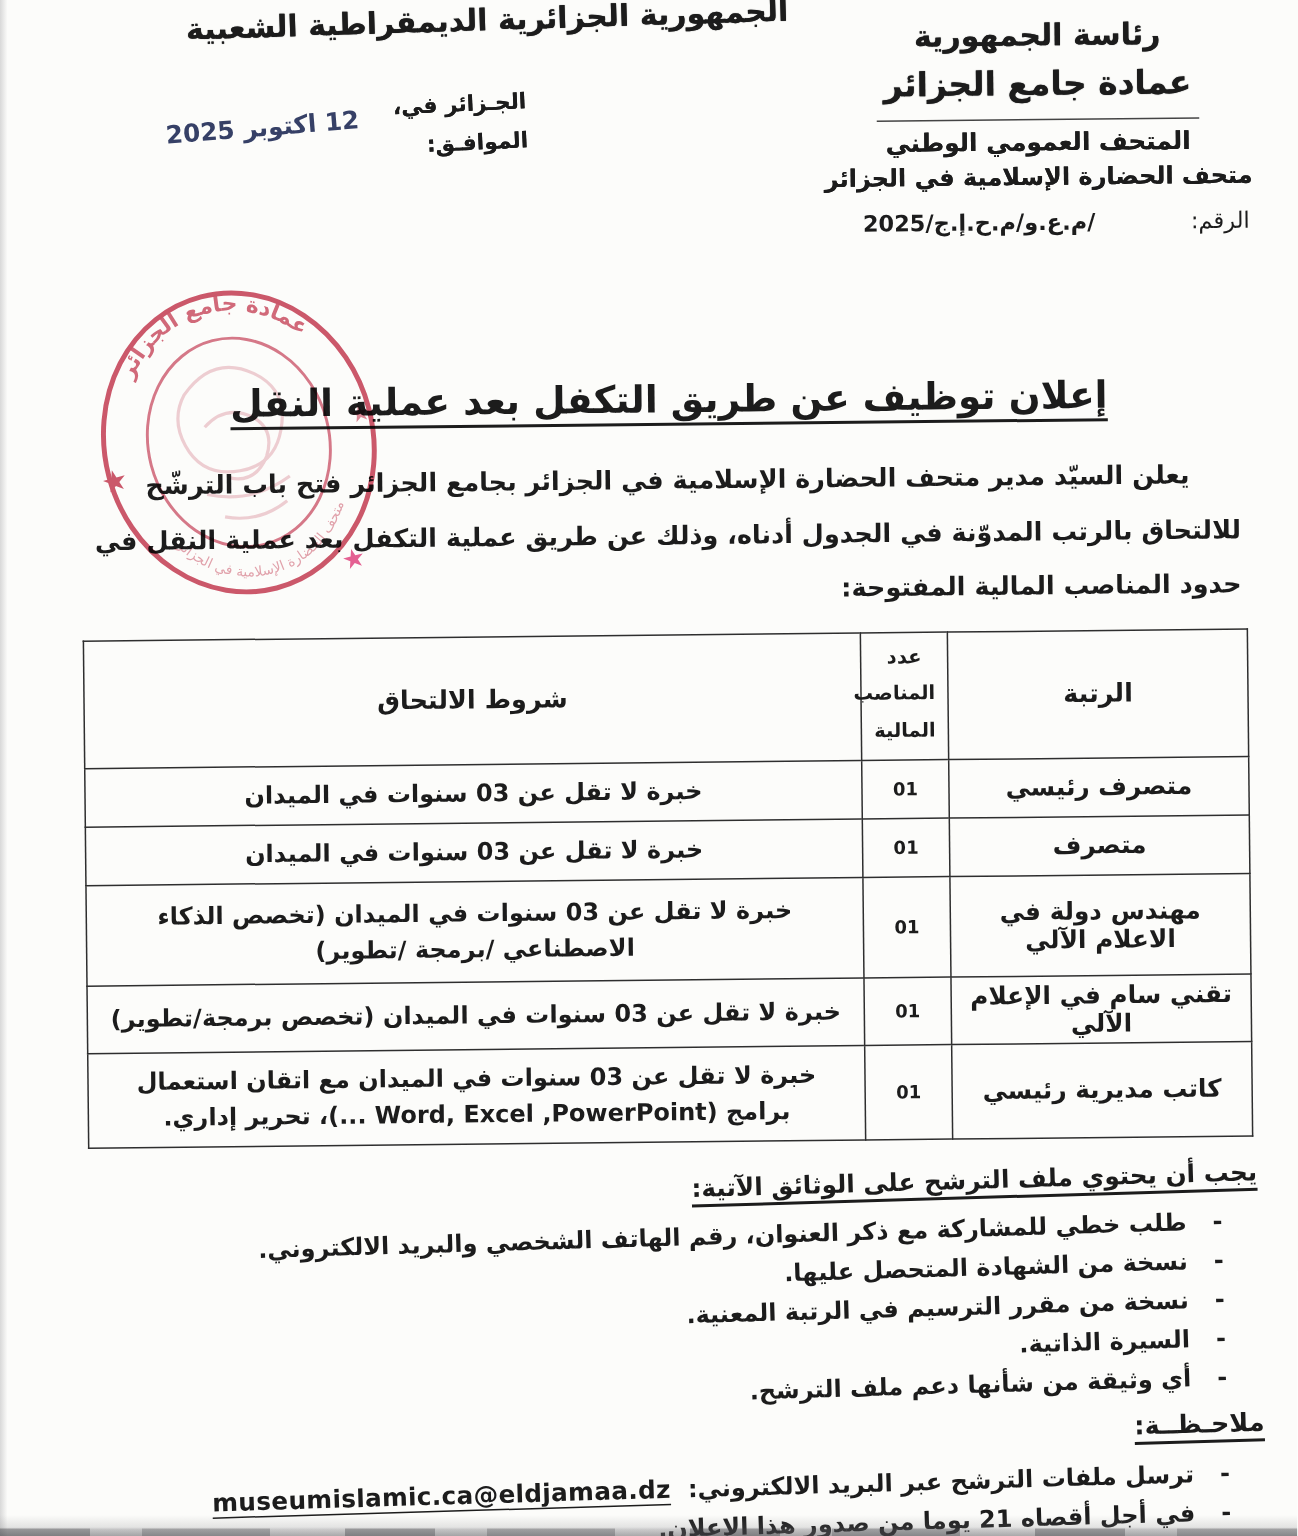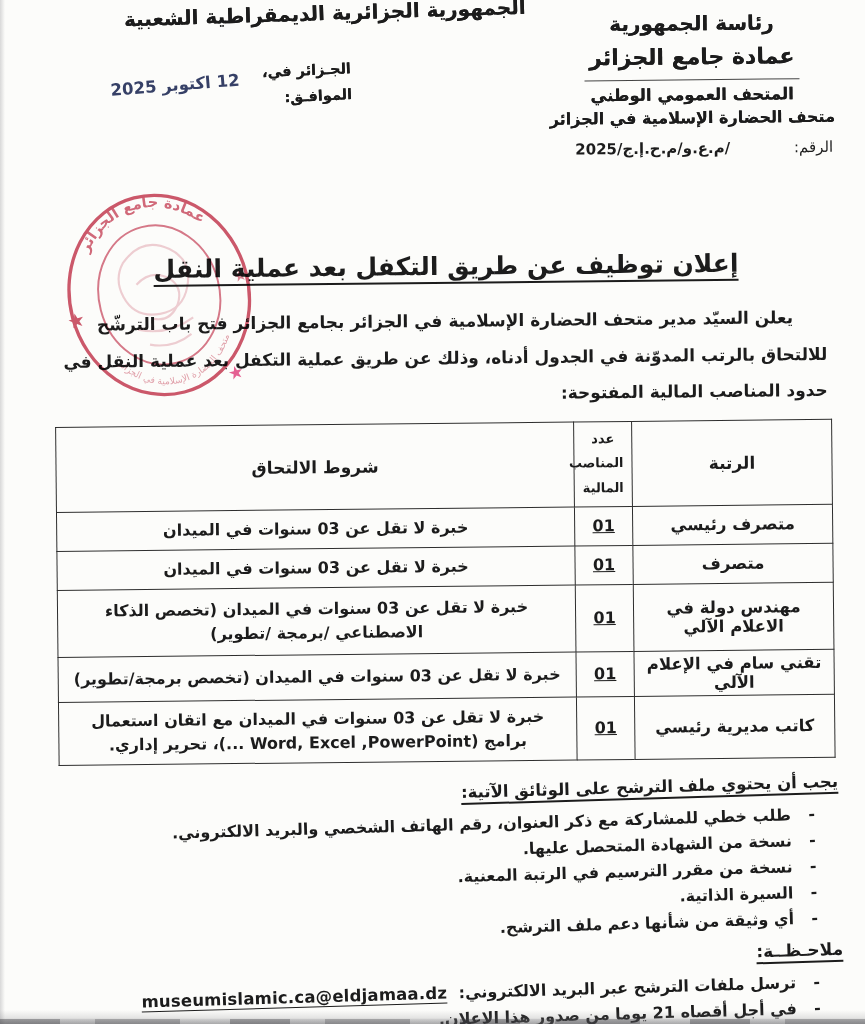--- a/index.html
+++ b/index.html
@@ -75,21 +75,21 @@
     border:1.3px solid #2e2e2e;text-align:center;vertical-align:middle;
     padding:2px 8px;font-weight:600;
   }
   col.c-rank{width:200px;}
   col.c-num{width:58px;}
   col.c-cond{width:518px;}
   .hdr-rank{font-size:17px;font-weight:700;height:80px;}
   .hdr-num{font-size:13px;font-weight:700;line-height:1.9;}
   .hdr-cond{font-size:17px;font-weight:700;}
   .cell-rank{font-size:16.5px;}
-  .cell-num{font-size:16px;font-family:"DejaVu Sans", sans-serif;text-decoration:underline;}
+  .cell-num{font-size:12px;font-family:"DejaVu Sans", sans-serif;}
   .cell-cond{font-size:16px;line-height:1.45;}
   tr.r-sm td{height:34px;}
   tr.r-md td{height:40px;}
   tr.r-lg td{height:62px;}
   tr.r-xl td{height:58px;}
   
   .warp{transform:rotate(-1.1deg);transform-origin:100% 0;}
   .req-heading{
     margin:14px 4px 0 0;font-size:16.5px;font-weight:700;
     text-decoration:underline;text-decoration-thickness:1.6px;text-underline-offset:5px;

